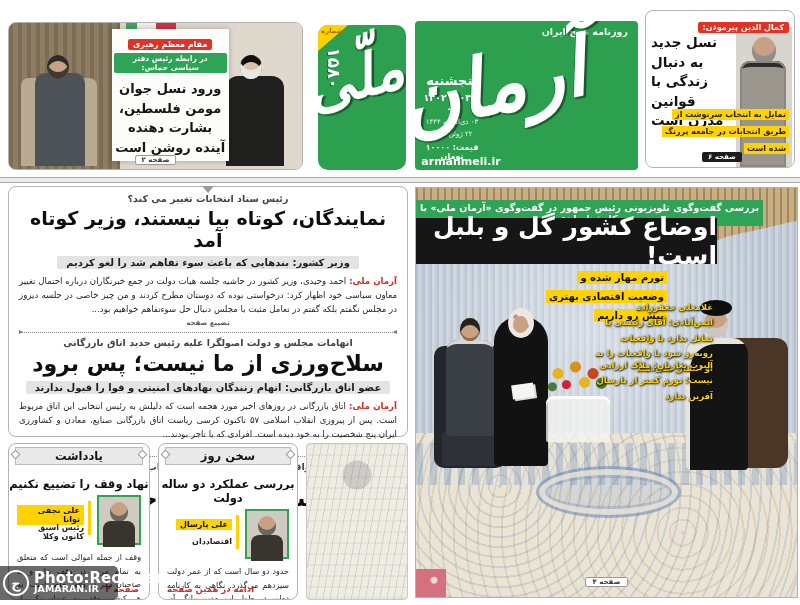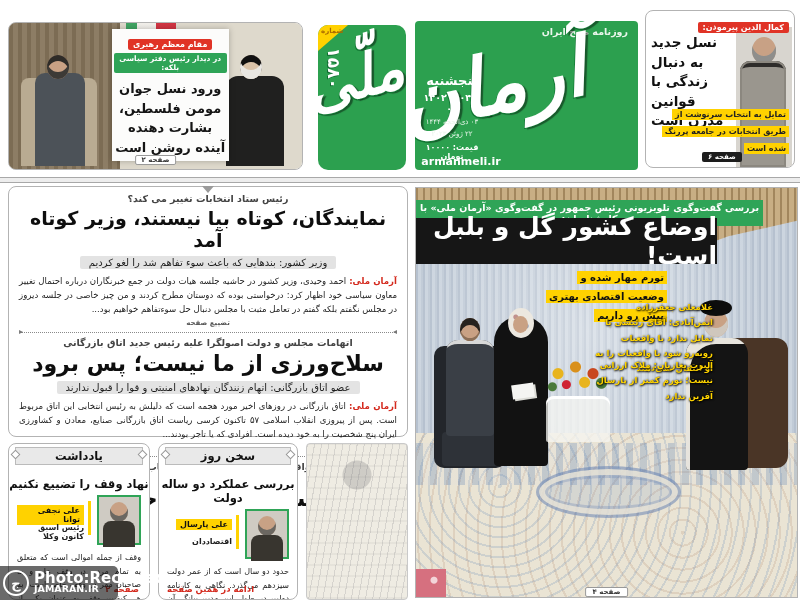--- a/index.html
+++ b/index.html
@@ -78,21 +78,21 @@
   .rule { position:absolute; left:0; top:177px; width:800px; height:6px; background:#ededed;
      border-top:1px solid #a8a8a8; border-bottom:1px solid #a8a8a8; }
 
   
   .art-box { left:8px; top:186px; width:400px; height:251px; padding:6px 10px 0; text-align:center; }
   .fold { position:absolute; top:-1px; left:50%; transform:translateX(-50%); width:0; height:0;
      border-left:6px solid transparent; border-right:6px solid transparent; border-top:7px solid #9a9a9a; }
   .kicker { font-size:9.5px; color:#444; font-weight:bold; }
   .h1a { font-size:19px; font-weight:bold; color:#0e0e0e; margin-top:3px; letter-spacing:-0.3px; }
   .h2a { font-size:22px; font-weight:bold; color:#0e0e0e; margin-top:3px; }
-  .sub { display:inline-block; background:#e3e3e3; color:#1d1d1d; font-size:10px; font-weight:normal;
+  .sub { display:inline-block; background:#e3e3e3; color:#1d1d1d; font-size:10px; font-weight:bold;
      padding:1px 9px; margin-top:4px; border-radius:2px; }
   .body-txt { margin-top:4px; font-size:8.6px; color:#222; text-align:justify; line-height:1.65; }
   .lead { color:#d42a1e; font-weight:bold; }
   .pg { font-size:7px; color:#555; font-weight:bold; margin-top:2px; }
   .dotted { position:relative; border-top:1px dotted #8a8a8a; margin:5px 2px 4px; }
   .dotted::before,.dotted::after { position:absolute; top:-6px; color:#777; font-size:8px; }
   .dotted::before { content:"◂"; right:-2px; }
   .dotted::after { content:"▸"; left:-2px; }
 
   
@@ -183,42 +183,42 @@
      font-size:9.5px; font-weight:bold; text-align:center; padding:2px 0; z-index:10; }
   .m-head { position:absolute; right:80px; left:0; top:30px; height:46px; background:#161616; color:#fff;
      z-index:10; display:flex; align-items:center; justify-content:center; font-size:25px; font-weight:bold;
      letter-spacing:-0.5px; }
   .m-sub { position:absolute; left:133px; top:80px; width:118px; font-size:10px;
      font-weight:bold; color:#111; line-height:1.9; z-index:10; }
   .m-sub span { background:#ffd200; padding:1px 3px; box-decoration-break:clone; -webkit-box-decoration-break:clone; }
   .m-quote { position:absolute; left:127px; width:122px; text-align:right; font-size:8.5px; font-weight:bold;
      color:#ffd400; line-height:1.8; z-index:10; text-shadow:0 1px 2px rgba(0,0,0,.95), 1px 0 2px rgba(0,0,0,.9);margin-left:48px; }
   .q1 { top:112px; } .q2 { top:170px; }
-  .m-page { position:absolute; left:50%; transform:translateX(-50%); bottom:0; background:#fff;
+  .m-page { position:absolute; left:50%; transform:translateX(-50%); bottom:10px; background:#fff;
      border:1px solid #999; color:#333; font-size:7px; font-weight:bold; padding:0 7px; border-radius:2px; z-index:10; }
 </style>
 </head>
 <body>
 
 <div class="page">
 
   <div class="box kh-box">
     <div class="kh-photo">
       <div class="kh-curtain"></div>
       <div class="kh-flag"></div>
       <div class="kh-emblem"></div>
       <div class="figure haniyeh-chair"></div>
       <div class="figure haniyeh-body"></div>
       <div class="figure haniyeh-head"></div>
       <div class="figure kham-body"></div>
       <div class="figure kham-head"></div>
     </div>
     <div class="kh-panel">
       <span class="chip red">مقام معظم رهبری</span><br>
-      <span class="chip green">در دیدار رئیس دفتر سیاسی بلکه:</span>
+      <span class="chip green">در رابطه رئیس دفتر سیاسی حماس:</span>
       <div class="kh-headline">ورود نسل جوان مومن فلسطین، بشارت دهنده آینده روشن است</div>
     </div>
     <div class="page-chip">صفحه ۲</div>
   </div>
 
   <div class="melli-box">
     <div class="issue-label">شماره</div>
     <div class="issue-num">۱۵۸۰</div>
     <div class="melli-callig">ملّی</div>
   </div>

